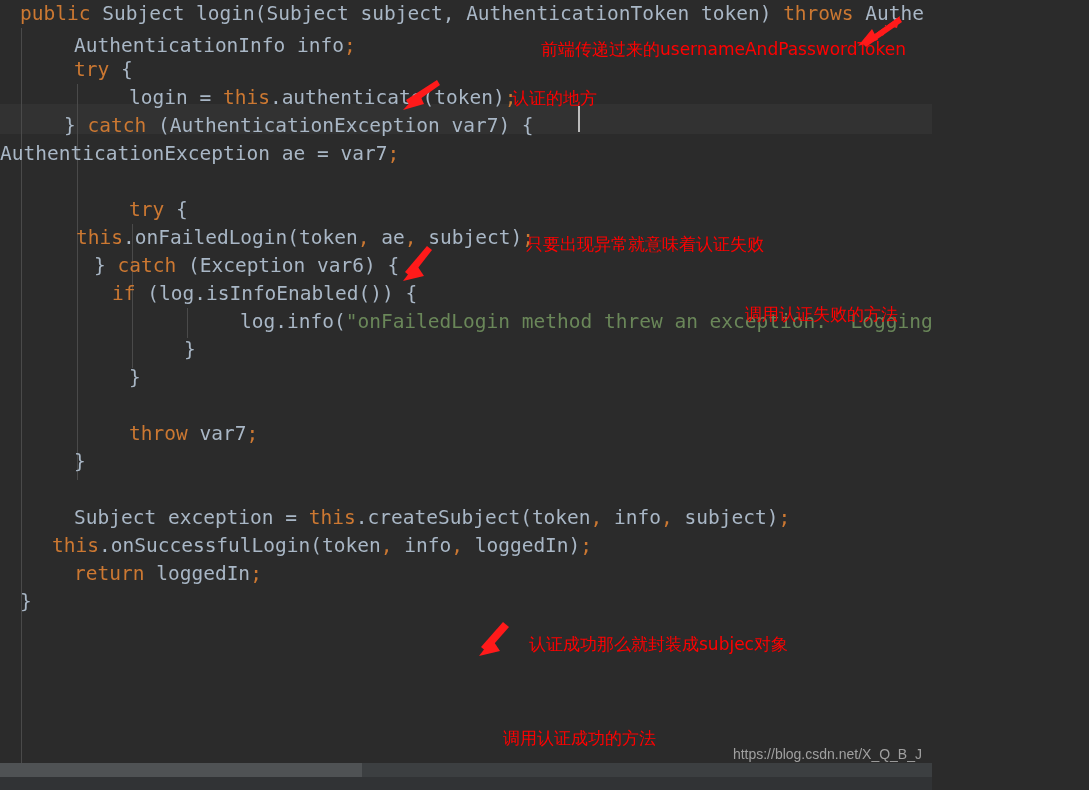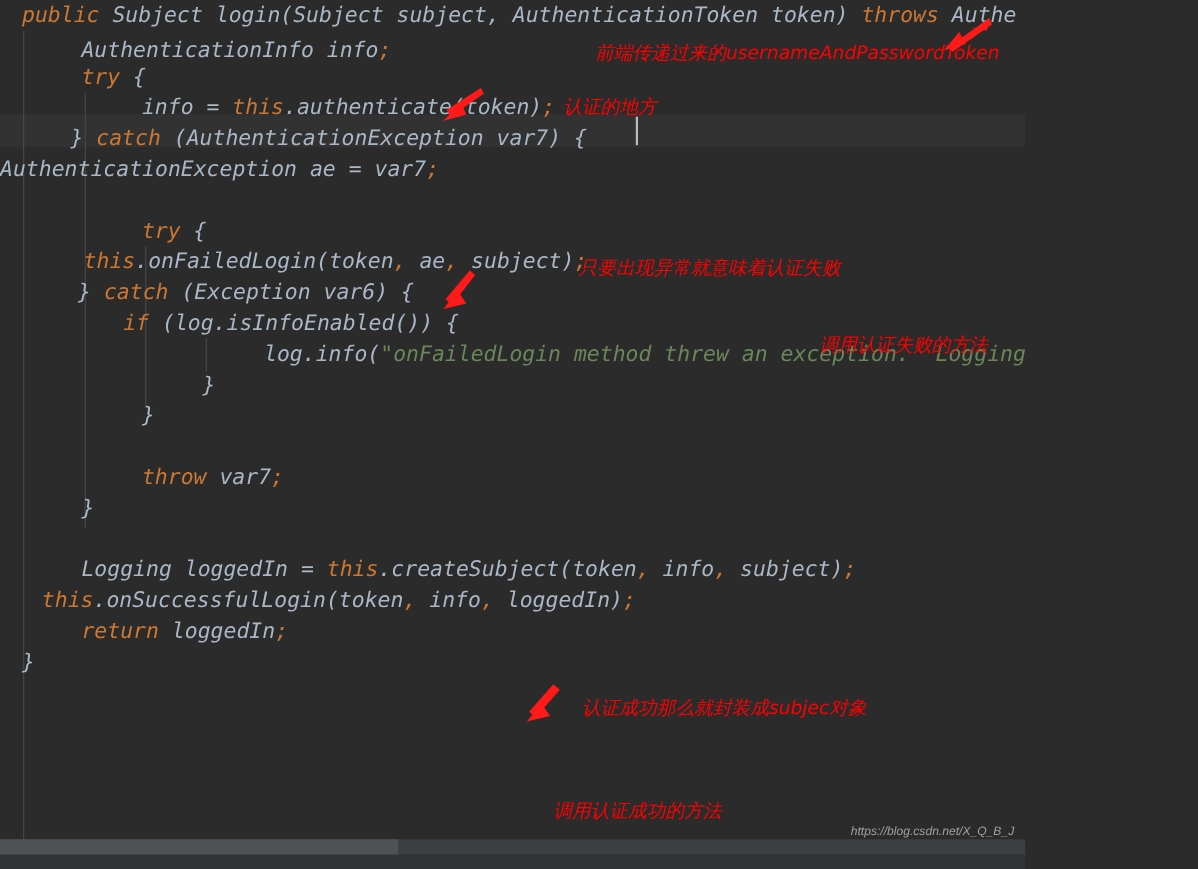--- a/index.html
+++ b/index.html
@@ -9,21 +9,20 @@
   body {
     width: 1089px; height: 790px;
     overflow: hidden;
     font-family: "DejaVu Sans Mono", monospace;
   }
   #editor {
     position: relative;
     width: 932px; height: 790px;
     background: #2b2b2b;
     overflow: hidden;
-    font-style: italic;
   }
 
   
   .guide {
     position: absolute;
     width: 1px;
     background: #4a4a4a;
   }
 
   
@@ -94,57 +93,57 @@
     background: #313335;
   }
 
   
   .watermark {
     position: absolute;
     right: 10px;
     bottom: 28px;
     color: #a0a0a0;
     font-family: "Liberation Sans", sans-serif;
-    font-size: 11px;
+    font-size: 14px;
     white-space: nowrap;
   }
 </style>
 </head>
 <body>
 
 <div id="editor">
 
   <div class="line-highlight" id="cur-line" style="top: 104px; height: 30px;"></div>
 
   <div class="guide" style="left:21px; top:28px;  height:748px;"></div>
   <div class="guide" style="left:77px; top:84px;  height:396px;"></div>
   <div class="guide" style="left:132px;top:224px; height:144px;"></div>
   <div class="guide" style="left:187px;top:308px; height:30px;"></div>
 
   <div id="code-layer">
       <div class="code-line" style="top: 0px; padding-left: 20px;"><span class="kw">public</span><span class="pl"> Subject login(Subject subject, AuthenticationToken token) </span><span class="kw">throws</span><span class="pl"> Authe</span></div>
       <div class="code-line" style="top: 32px; padding-left: 74px;"><span class="pl">AuthenticationInfo info</span><span class="semi">;</span></div>
       <div class="code-line" style="top: 56px; padding-left: 74px;"><span class="kw">try</span><span class="pl"> {</span></div>
-      <div class="code-line" style="top: 84px; padding-left: 129px;"><span class="pl">info = </span><span class="kw">this</span><span class="pl">.authenticate(token)</span><span class="semi">;</span></div>
+      <div class="code-line" style="top: 84px; padding-left: 129px;"><span class="pl">login = </span><span class="kw">this</span><span class="pl">.authenticate(token)</span><span class="semi">;</span></div>
       <div class="code-line" style="top: 112px; padding-left: 64px;"><span class="pl">} </span><span class="kw">catch</span><span class="pl"> (AuthenticationException var7) {</span></div>
       <div class="code-line" style="top: 140px; "><span class="pl">AuthenticationException ae = var7</span><span class="semi">;</span></div>
       <div class="code-line" style="top: 168px; padding-left: 129px;"></div>
       <div class="code-line" style="top: 196px; padding-left: 129px;"><span class="kw">try</span><span class="pl"> {</span></div>
       <div class="code-line" style="top: 224px; padding-left: 76px;"><span class="kw">this</span><span class="pl">.onFailedLogin(token</span><span class="semi">,</span><span class="pl"> ae</span><span class="semi">,</span><span class="pl"> subject)</span><span class="semi">;</span></div>
-      <div class="code-line" style="top: 252px; padding-left: 71px;"><span class="pl">} </span><span class="kw">catch</span><span class="pl"> (Exception var6) {</span></div>
+      <div class="code-line" style="top: 252px; padding-left: 94px;"><span class="pl">} </span><span class="kw">catch</span><span class="pl"> (Exception var6) {</span></div>
       <div class="code-line" style="top: 280px; padding-left: 112px;"><span class="kw">if</span><span class="pl"> (log.isInfoEnabled()) {</span></div>
       <div class="code-line" style="top: 308px; padding-left: 240px;"><span class="pl">log.info(</span><span class="str">"onFailedLogin method threw an exception.  Logging a</span></div>
       <div class="code-line" style="top: 336px; padding-left: 184px;"><span class="pl">}</span></div>
       <div class="code-line" style="top: 364px; padding-left: 129px;"><span class="pl">}</span></div>
       <div class="code-line" style="top: 392px; padding-left: 129px;"></div>
       <div class="code-line" style="top: 420px; padding-left: 129px;"><span class="kw">throw</span><span class="pl"> var7</span><span class="semi">;</span></div>
       <div class="code-line" style="top: 448px; padding-left: 74px;"><span class="pl">}</span></div>
       <div class="code-line" style="top: 476px; padding-left: 74px;"></div>
-      <div class="code-line" style="top: 504px; padding-left: 74px;"><span class="pl">Logging loggedIn = </span><span class="kw">this</span><span class="pl">.createSubject(token</span><span class="semi">,</span><span class="pl"> info</span><span class="semi">,</span><span class="pl"> subject)</span><span class="semi">;</span></div>
-      <div class="code-line" style="top: 532px; padding-left: 38px;"><span class="kw">this</span><span class="pl">.onSuccessfulLogin(token</span><span class="semi">,</span><span class="pl"> info</span><span class="semi">,</span><span class="pl"> loggedIn)</span><span class="semi">;</span></div>
+      <div class="code-line" style="top: 504px; padding-left: 74px;"><span class="pl">Subject exception = </span><span class="kw">this</span><span class="pl">.createSubject(token</span><span class="semi">,</span><span class="pl"> info</span><span class="semi">,</span><span class="pl"> subject)</span><span class="semi">;</span></div>
+      <div class="code-line" style="top: 532px; padding-left: 52px;"><span class="kw">this</span><span class="pl">.onSuccessfulLogin(token</span><span class="semi">,</span><span class="pl"> info</span><span class="semi">,</span><span class="pl"> loggedIn)</span><span class="semi">;</span></div>
       <div class="code-line" style="top: 560px; padding-left: 74px;"><span class="kw">return</span><span class="pl"> loggedIn</span><span class="semi">;</span></div>
       <div class="code-line" style="top: 588px; padding-left: 20px;"><span class="pl">}</span></div>
     </div>
 
   <div class="caret" id="caret" style="left: 578px; top: 106px; height: 26px;"></div>
 
   <div id="annot-layer">
       <div class="annot" style="left: 541px; top: 39px;">前端传递过来的usernameAndPasswordToken</div>
       <div class="annot" style="left: 476px; top: 88px; margin-left: 36px;">认证的地方</div>
       <div class="annot" style="left: 526px; top: 234px;">只要出现异常就意味着认证失败</div>

